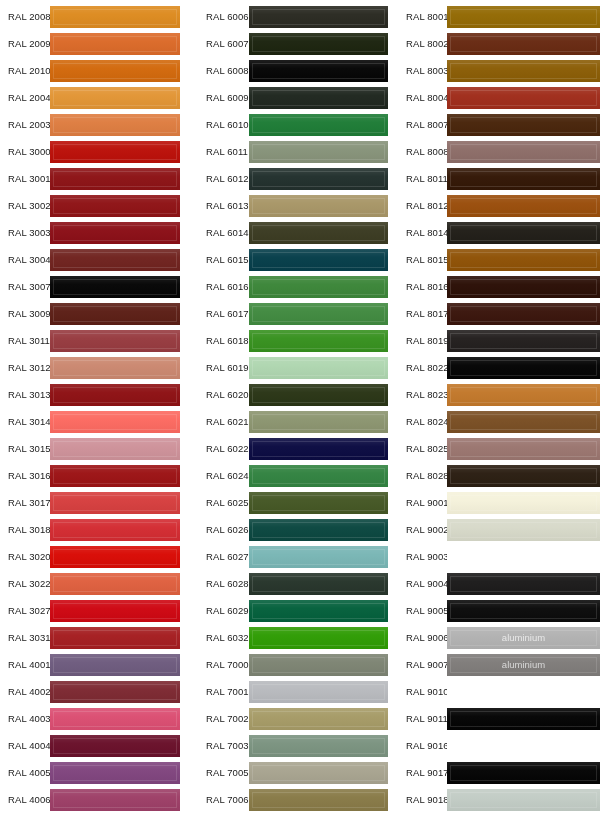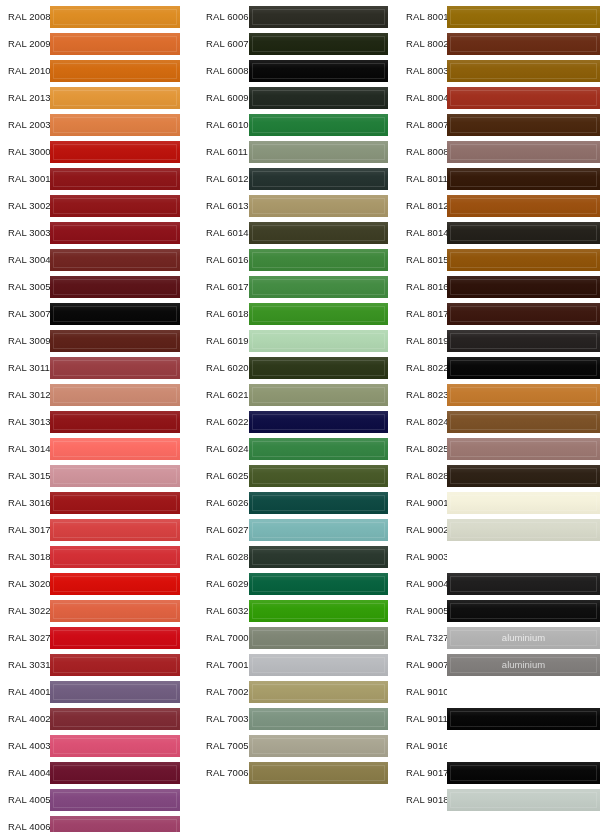--- a/index.html
+++ b/index.html
@@ -104,21 +104,21 @@
       </div>
       <div class="swatch-row">
         <span class="swatch-label">RAL 2009</span>
         <div class="swatch beveled" style="background: rgb(219, 106, 41);"></div>
       </div>
       <div class="swatch-row">
         <span class="swatch-label">RAL 2010</span>
         <div class="swatch beveled" style="background: rgb(210, 105, 12);"></div>
       </div>
       <div class="swatch-row">
-        <span class="swatch-label">RAL 2013</span>
+        <span class="swatch-label">RAL 2004</span>
         <div class="swatch beveled" style="background: rgb(226, 149, 53);"></div>
       </div>
       <div class="swatch-row">
         <span class="swatch-label">RAL 2003</span>
         <div class="swatch beveled" style="background: rgb(222, 125, 65);"></div>
       </div>
       <div class="swatch-row">
         <span class="swatch-label">RAL 3000</span>
         <div class="swatch beveled" style="background: rgb(187, 16, 9);"></div>
       </div>
@@ -132,24 +132,20 @@
       </div>
       <div class="swatch-row">
         <span class="swatch-label">RAL 3003</span>
         <div class="swatch beveled" style="background: rgb(139, 15, 23);"></div>
       </div>
       <div class="swatch-row">
         <span class="swatch-label">RAL 3004</span>
         <div class="swatch beveled" style="background: rgb(112, 35, 31);"></div>
       </div>
       <div class="swatch-row">
-        <span class="swatch-label">RAL 3005</span>
-        <div class="swatch beveled" style="background: rgb(89, 16, 21);"></div>
-      </div>
-      <div class="swatch-row">
         <span class="swatch-label">RAL 3007</span>
         <div class="swatch beveled" style="background: rgb(5, 5, 5);"></div>
       </div>
       <div class="swatch-row">
         <span class="swatch-label">RAL 3009</span>
         <div class="swatch beveled" style="background: rgb(92, 31, 22);"></div>
       </div>
       <div class="swatch-row">
         <span class="swatch-label">RAL 3011</span>
         <div class="swatch beveled" style="background: rgb(151, 59, 64);"></div>
@@ -254,20 +250,24 @@
       </div>
       <div class="swatch-row">
         <span class="swatch-label">RAL 6013</span>
         <div class="swatch beveled" style="background: rgb(168, 150, 103);"></div>
       </div>
       <div class="swatch-row">
         <span class="swatch-label">RAL 6014</span>
         <div class="swatch beveled" style="background: rgb(59, 59, 34);"></div>
       </div>
       <div class="swatch-row">
+        <span class="swatch-label">RAL 6015</span>
+        <div class="swatch beveled" style="background: rgb(6, 62, 74);"></div>
+      </div>
+      <div class="swatch-row">
         <span class="swatch-label">RAL 6016</span>
         <div class="swatch beveled" style="background: rgb(60, 134, 57);"></div>
       </div>
       <div class="swatch-row">
         <span class="swatch-label">RAL 6017</span>
         <div class="swatch beveled" style="background: rgb(65, 138, 64);"></div>
       </div>
       <div class="swatch-row">
         <span class="swatch-label">RAL 6018</span>
         <div class="swatch beveled" style="background: rgb(55, 145, 31);"></div>
@@ -428,21 +428,21 @@
       </div>
       <div class="swatch-row">
         <span class="swatch-label">RAL 9004</span>
         <div class="swatch beveled" style="background: rgb(28, 27, 27);"></div>
       </div>
       <div class="swatch-row">
         <span class="swatch-label">RAL 9005</span>
         <div class="swatch beveled" style="background: rgb(11, 11, 11);"></div>
       </div>
       <div class="swatch-row">
-        <span class="swatch-label">RAL 7327</span>
+        <span class="swatch-label">RAL 9006</span>
         <div class="swatch beveled" style="background: rgb(178, 178, 178);">
           <span class="swatch-text" style="color: rgb(232, 232, 232);">aluminium</span>
         </div>
       </div>
       <div class="swatch-row">
         <span class="swatch-label">RAL 9007</span>
         <div class="swatch beveled" style="background: rgb(127, 124, 122);">
           <span class="swatch-text" style="color: rgb(216, 216, 216);">aluminium</span>
         </div>
       </div>

